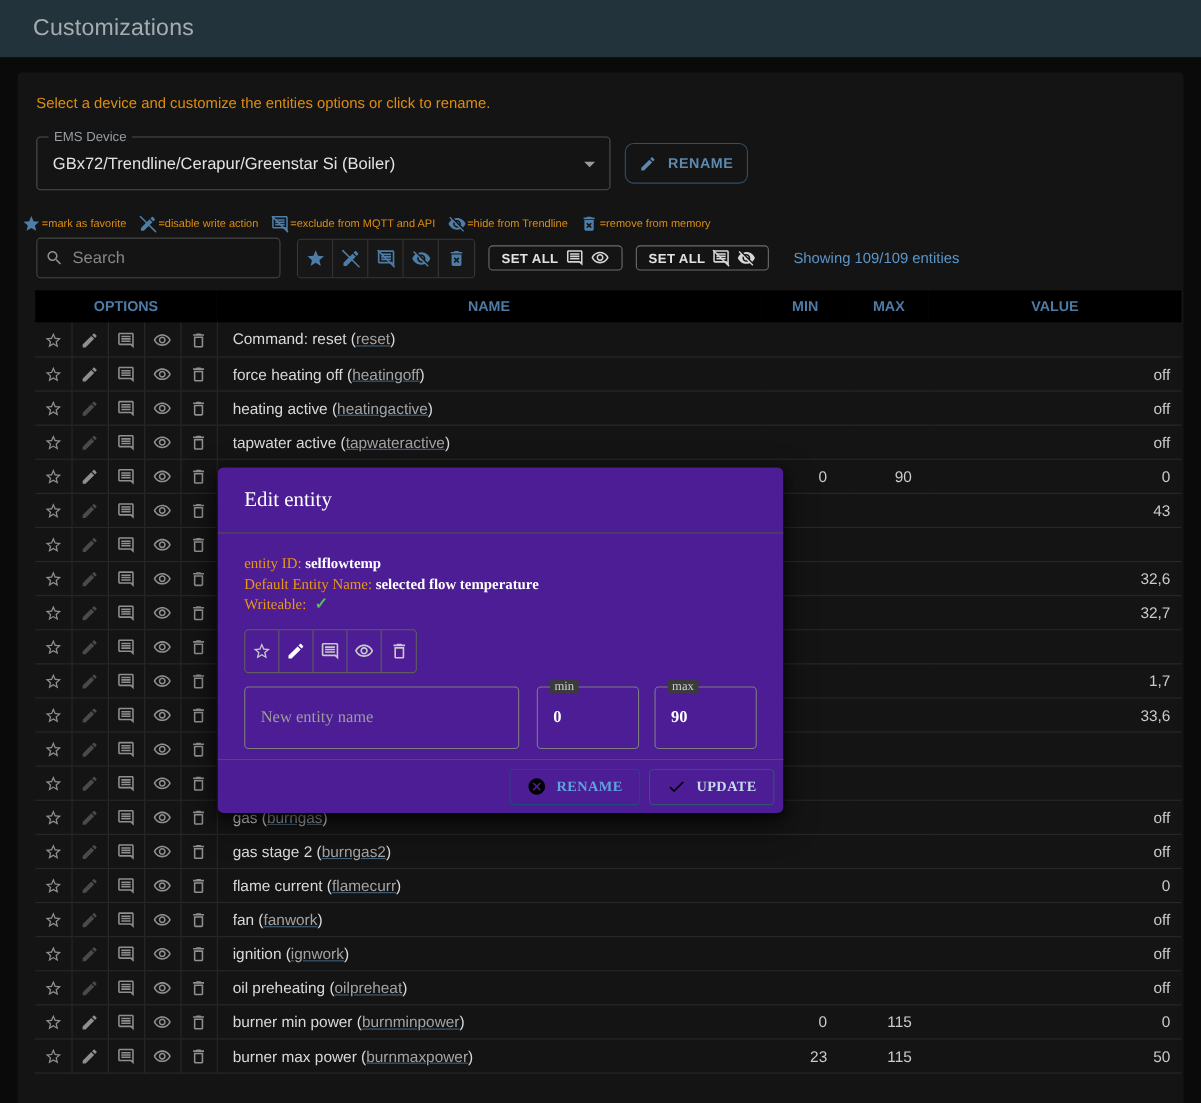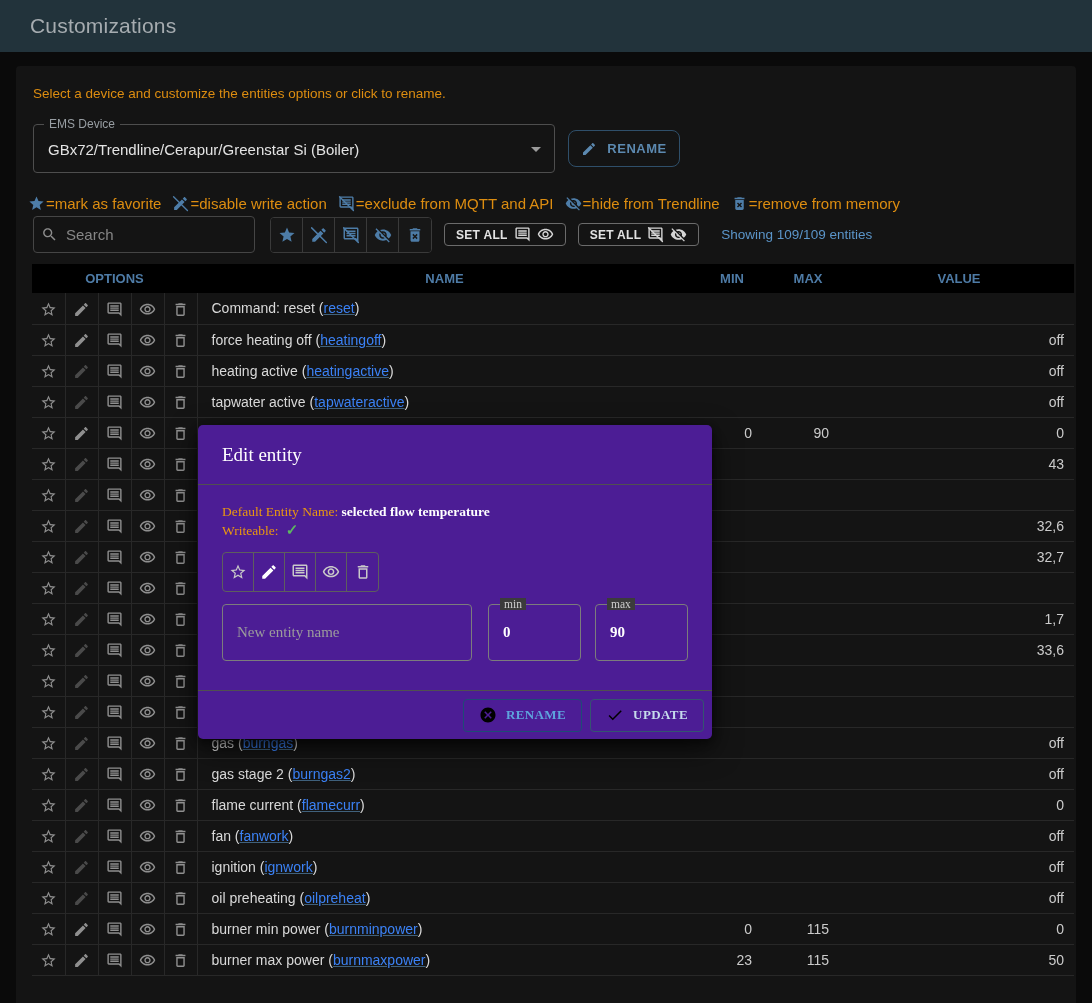--- a/index.html
+++ b/index.html
@@ -33,22 +33,22 @@
   .selectbox .caret { position:absolute; right:6px; top:50%; transform:translateY(-50%); color:#9b9b9b; }
   .selectbox .caret svg { width:24px; height:24px; }
 
   .rename { position:absolute; left:552px; top:64px; width:112px; height:37px;
             background:transparent; border:1px solid #2f4f6a; border-radius:8px;
             color:#5c89b0; font-size:13px; font-weight:bold; letter-spacing:.5px;
             display:flex; align-items:center; justify-content:center; gap:10px; cursor:pointer; }
   .rename svg.ic { width:16px; height:16px; }
 
   
-  .legend { position:absolute; left:12px; top:129px; display:flex; align-items:center;
-            color:#dd8d10; font-size:15px; white-space:nowrap; }
+  .legend { position:absolute; left:4px; top:129px; display:flex; align-items:center;
+            color:#dd8d10; font-size:10px; white-space:nowrap; }
   .legend .litem { display:flex; align-items:center; gap:1px; margin-right:11px; }
   .legend .litem svg { color:#4e7da8; }
 
   
   .toolbar { position:absolute; left:17px; top:150px; right:10px; height:37px;
              display:flex; align-items:center; }
   .search { width:222px; height:37px; border:1px solid #454545; border-radius:4px;
             display:flex; align-items:center; gap:8px; padding:0 7px; color:#8d8d8d; background:transparent; }
   .search input { flex:1; background:none; border:none; outline:none; color:#ddd; font-size:15px; min-width:0; }
   .search input::placeholder { color:#868686; }
@@ -66,21 +66,21 @@
 
   
   .tablewrap { position:absolute; left:16px; right:2px; top:198px; }
   table { width:100%; border-collapse:collapse; table-layout:fixed; }
   thead th { background:#000; color:#4e7ba6; font-size:13px; font-weight:bold; height:29px; text-align:center; }
   tbody td { height:31px; border-bottom:1px solid #282828; font-size:14px; }
   td.opt { border-right:1px solid #282828; text-align:center; color:#8f8f8f; cursor:pointer; }
   td.opt svg { margin-top:2px; }
   td.opt.dim { color:#4a4a4a; }
   td.name { padding-left:14px; color:#d9d9d9; white-space:nowrap; overflow:hidden; }
-  td.name a { color:#3b82f6; text-decoration:underline; text-decoration-color:rgba(100,160,210,.55); cursor:pointer; }
+  td.name a { color:#a3a3a3; text-decoration:underline; text-decoration-color:rgba(100,160,210,.55); cursor:pointer; }
   td.min, td.max, td.val { text-align:right; color:#cbcbcb; }
   td.min { padding-right:20px; }
   td.max { padding-right:15px; }
   td.val { padding-right:10px; }
 
   
   .dialog { position:absolute; left:198px; top:425px; width:514px; height:314px; z-index:10;
             background:#4c1d95; border-radius:5px;
             box-shadow:0 10px 28px rgba(0,0,0,.6), 0 3px 8px rgba(0,0,0,.45);font-family:Liberation Serif, serif; }
   .dlg-title { height:60px; display:flex; align-items:center; padding-left:24px;
@@ -787,20 +787,24 @@
   </tr>
 </tbody>
     </table>
   </div>
 </div>
 
 <div class="dialog">
   <div class="dlg-title">Edit entity</div>
   <div class="dlg-body">
     <div class="dlg-line">
+      <span class="lab">entity ID:</span>
+      <span class="v">selflowtemp</span>
+    </div>
+    <div class="dlg-line">
       <span class="lab">Default Entity Name:</span>
       <span class="v">selected flow temperature</span>
     </div>
     <div class="dlg-line">
       <span class="lab">Writeable:</span>
       <span class="wcheck">✓</span>
     </div>
     <div class="dlg-toggles" id="dlg-toggles">
         <button class="tbtn">
           <svg class="ic" viewBox="0 0 24 24">

